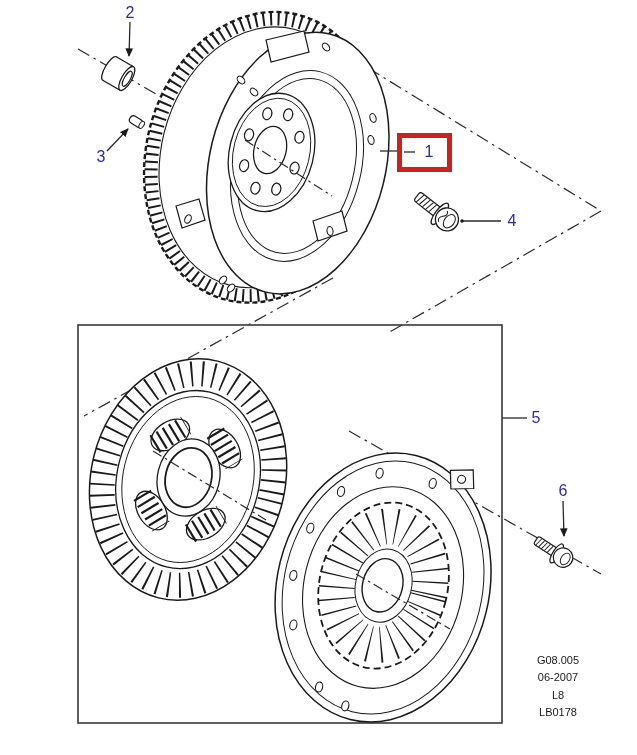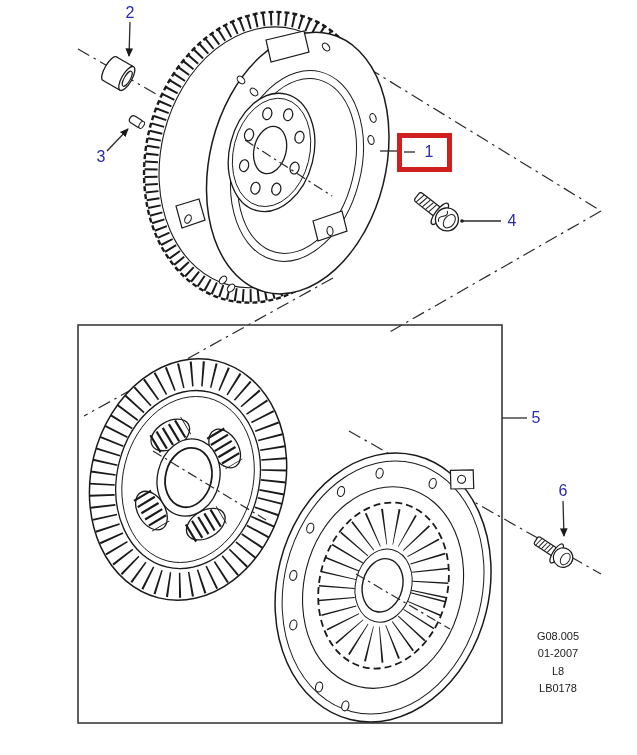--- a/index.html
+++ b/index.html
@@ -10,21 +10,21 @@
   #artwork{position:absolute;left:0;top:0;}
   .callout{
     position:absolute;width:20px;height:20px;line-height:20px;text-align:center;
     font-size:16px;color:#2b2bb2;user-select:none;cursor:pointer;
   }
   .highlight-box{
     position:absolute;left:397px;top:133px;width:55px;height:39px;
     border:5px solid #d01f1f;box-sizing:border-box;
   }
   .footer-codes{
-    position:absolute;left:518px;top:628px;width:80px;text-align:center;
+    position:absolute;left:518px;top:652px;width:80px;text-align:center;
     font-size:11px;color:#1a1a1a;line-height:17.4px;
   }
 </style>
 </head>
 <body>
 
 <div id="stage">
 
   <svg id="artwork" width="637" height="755" viewBox="0 0 637 755">
     <defs>
@@ -186,18 +186,18 @@
 
   <div class="callout" style="left:419px;top:142px;">1</div>
   <div class="callout" style="left:120px;top:3px;">2</div>
   <div class="callout" style="left:91px;top:147px;">3</div>
   <div class="callout" style="left:502px;top:211px;">4</div>
   <div class="callout" style="left:526px;top:408px;">5</div>
   <div class="callout" style="left:553px;top:481px;">6</div>
 
   <div class="footer-codes">
     <div>G08.005</div>
-    <div>01-2007</div>
+    <div>06-2007</div>
     <div>L8</div>
     <div>LB0178</div>
   </div>
 
 </div>
 
 </body></html>

